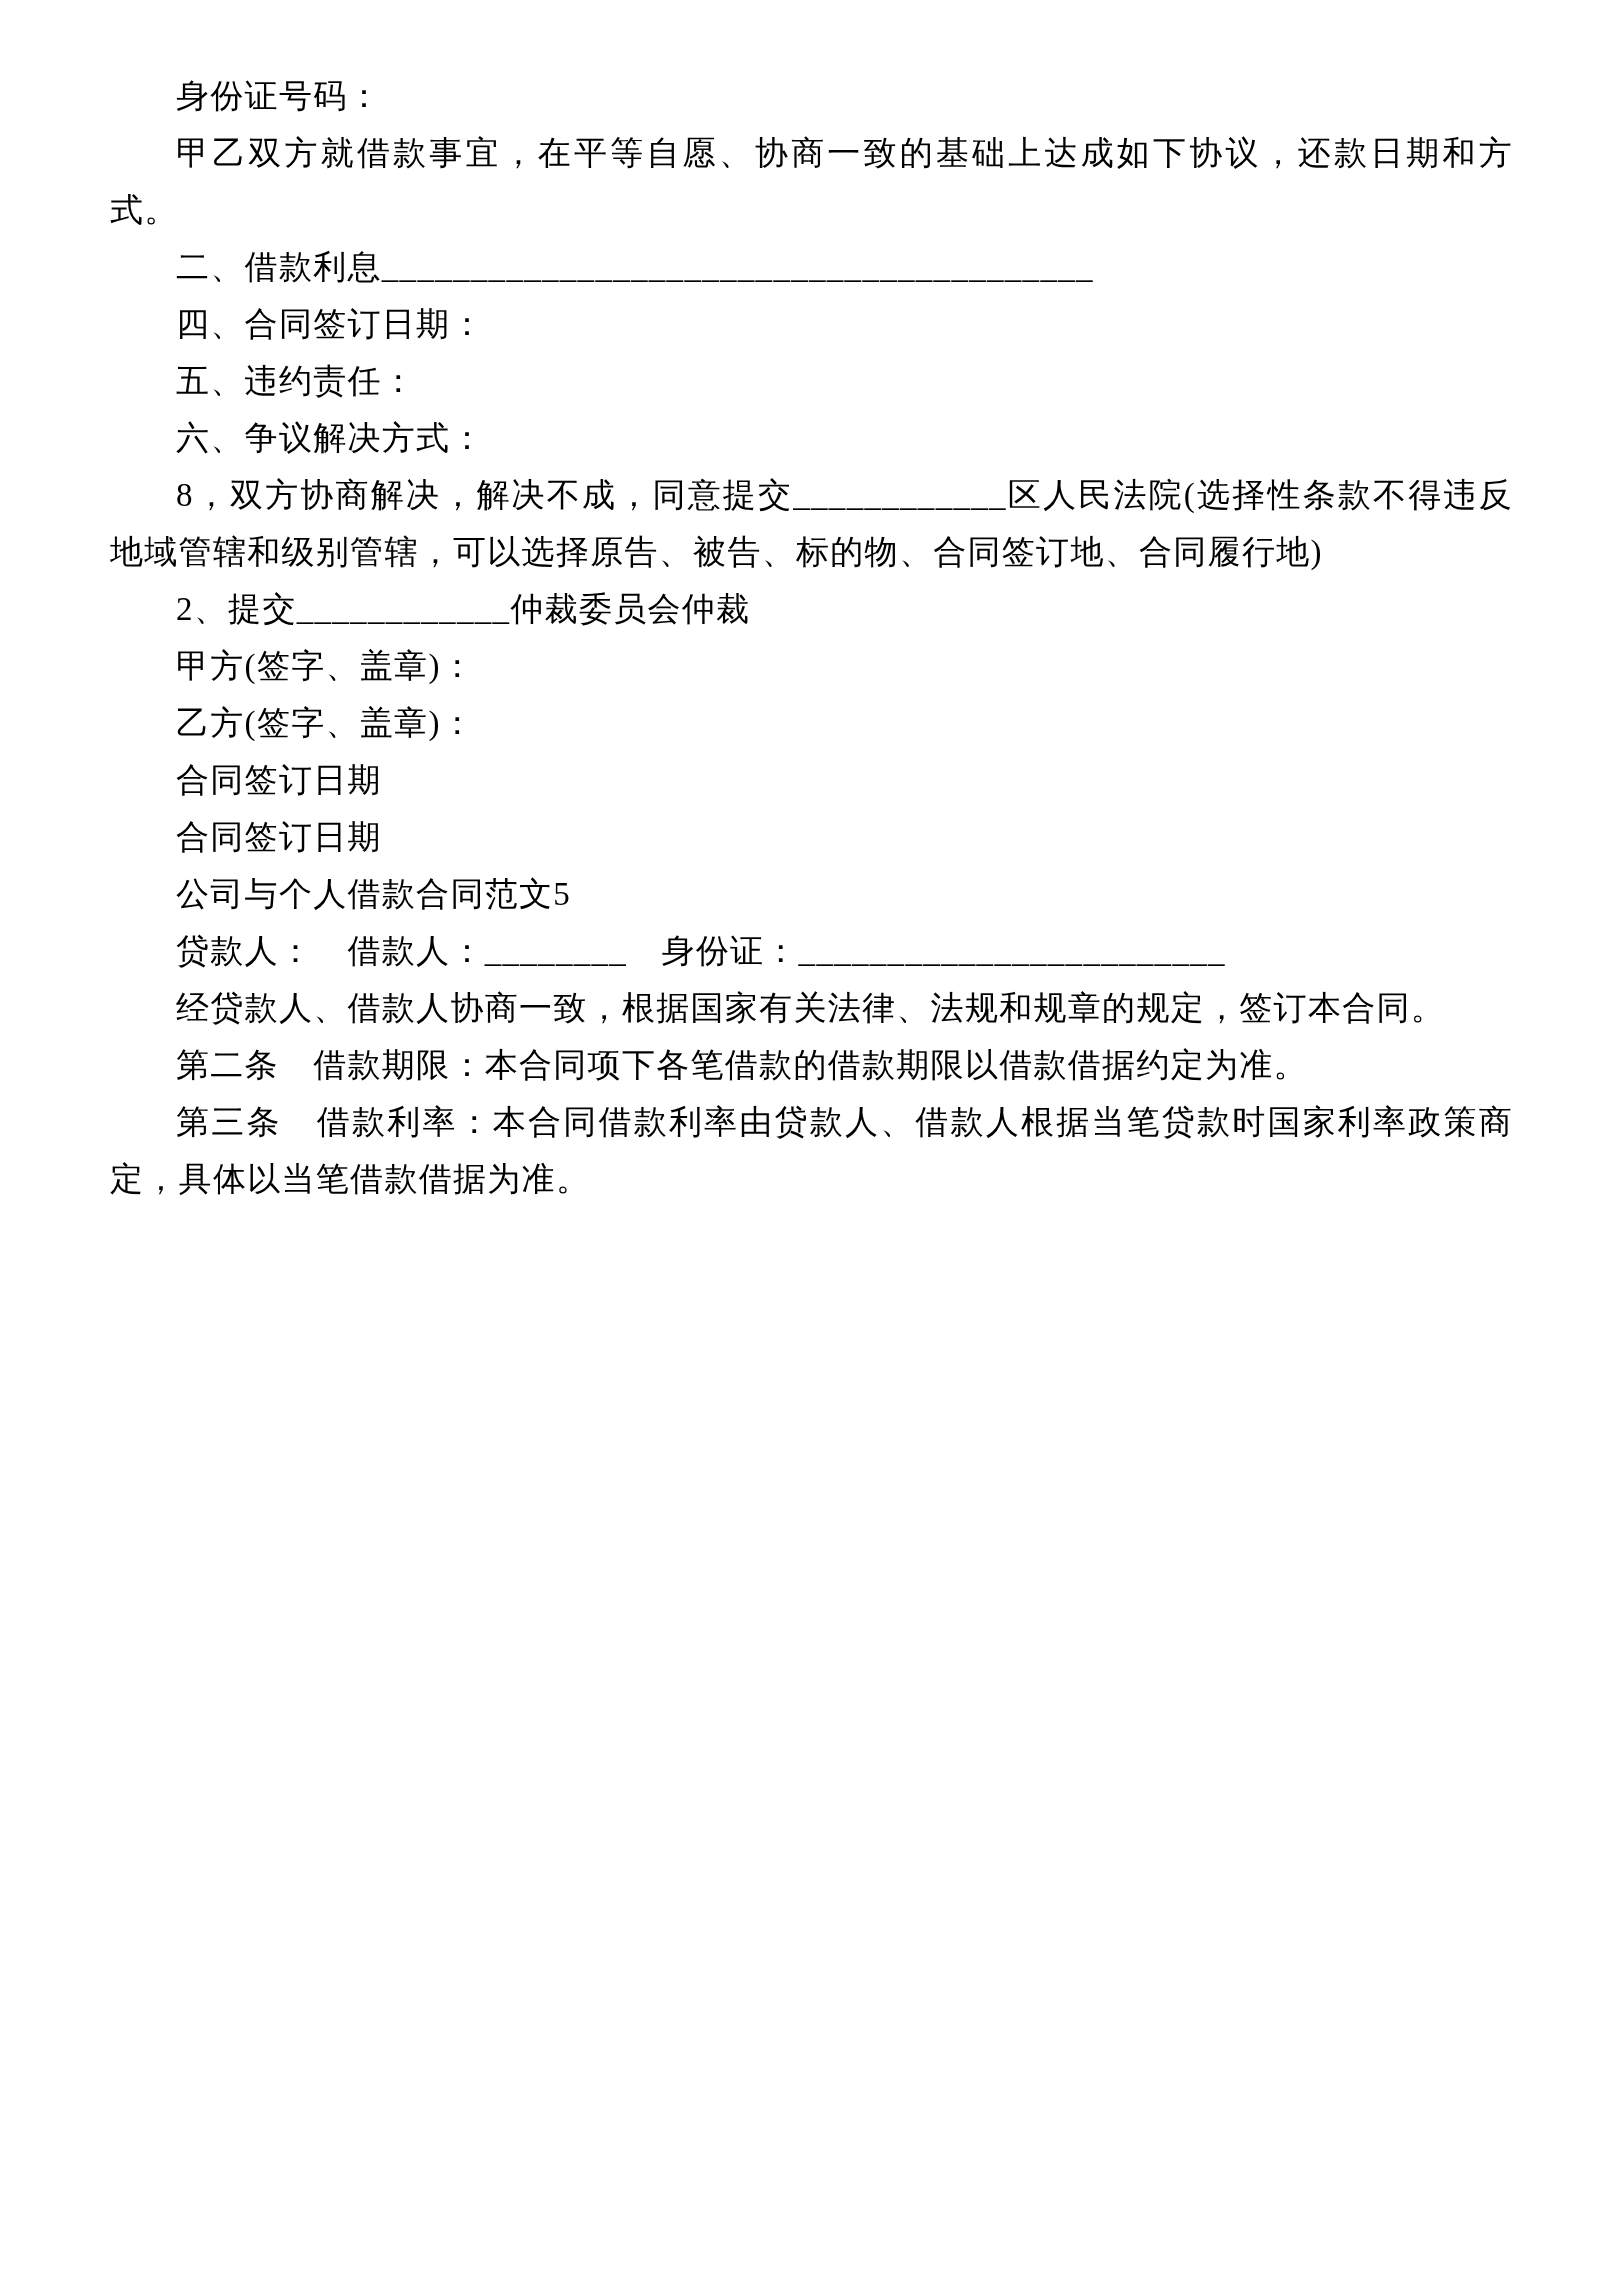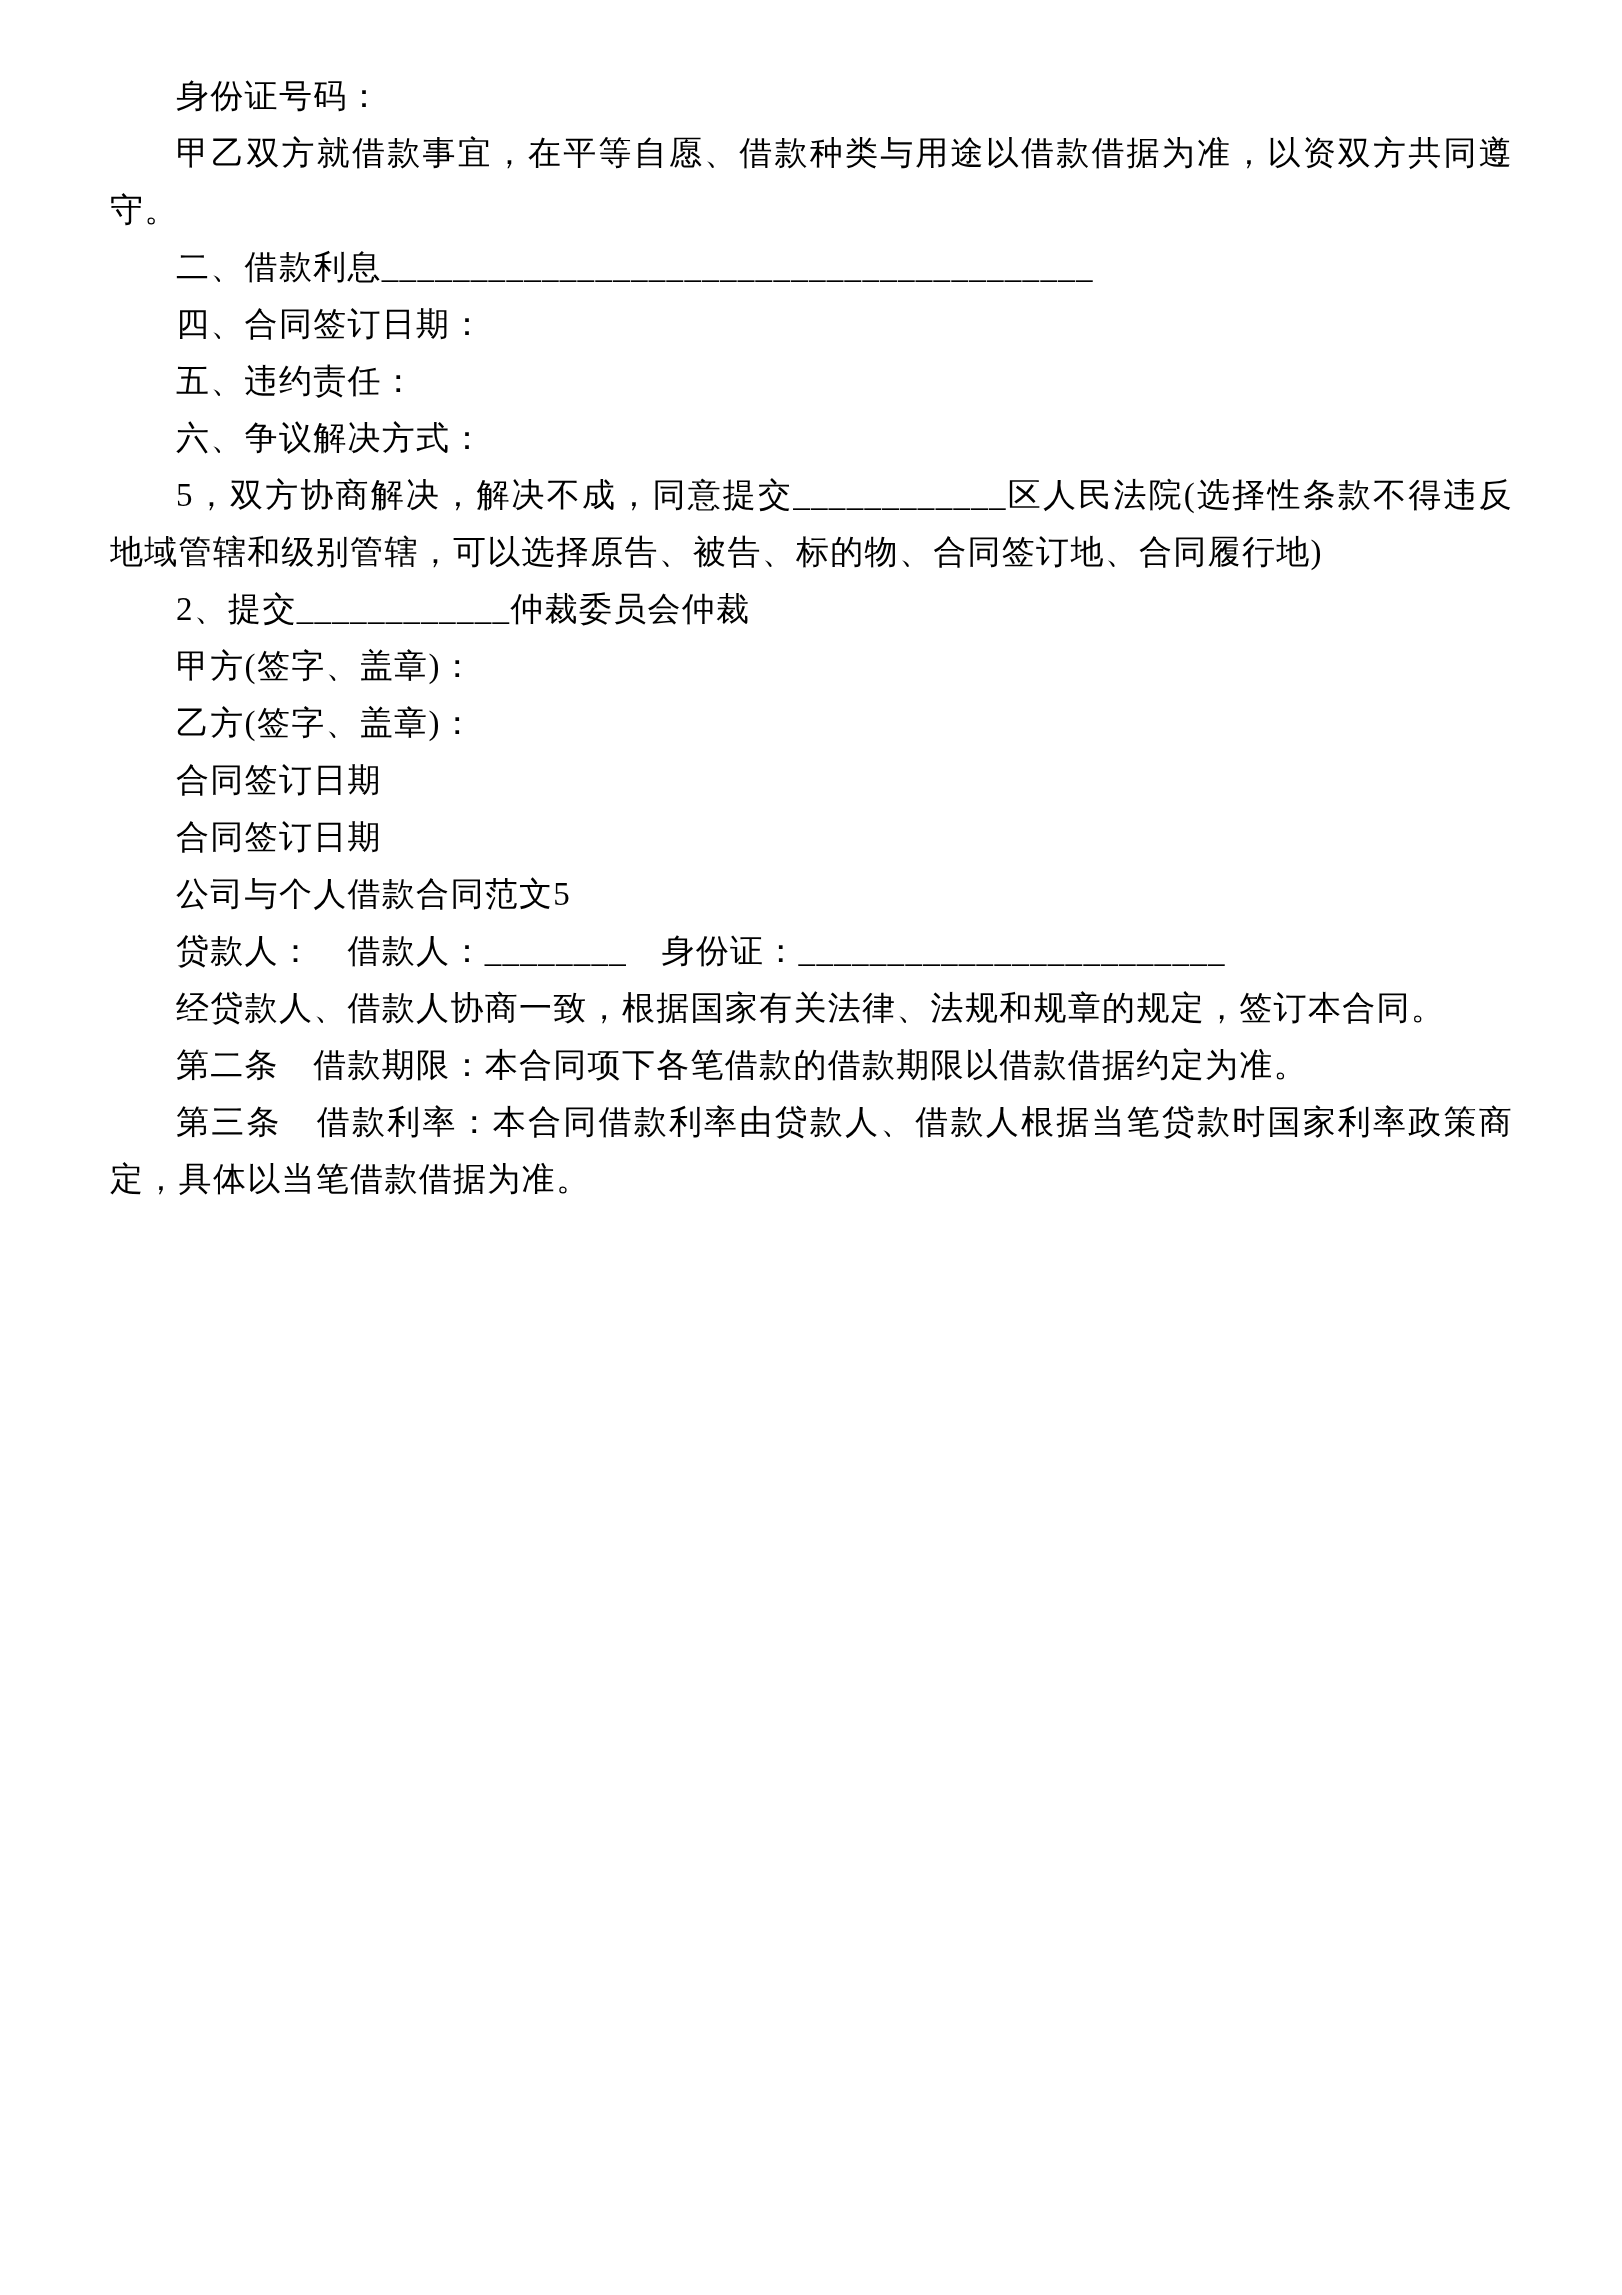--- a/index.html
+++ b/index.html
@@ -23,26 +23,26 @@
     text-align: justify;
     letter-spacing: 1.3px;
     word-break: break-all;
   }
 </style>
 </head>
 <body>
 
 <div class="page">
   <p class="para">身份证号码：</p>
-  <p class="para">甲乙双方就借款事宜，在平等自愿、借款种类与用途以借款借据为准，以资双方共同遵守。</p>
+  <p class="para">甲乙双方就借款事宜，在平等自愿、协商一致的基础上达成如下协议，还款日期和方式。</p>
   <p class="para">二、借款利息________________________________________</p>
   <p class="para">四、合同签订日期：</p>
   <p class="para">五、违约责任：</p>
   <p class="para">六、争议解决方式：</p>
-  <p class="para">5，双方协商解决，解决不成，同意提交____________区人民法院(选择性条款不得违反地域管辖和级别管辖，可以选择原告、被告、标的物、合同签订地、合同履行地)</p>
+  <p class="para">8，双方协商解决，解决不成，同意提交____________区人民法院(选择性条款不得违反地域管辖和级别管辖，可以选择原告、被告、标的物、合同签订地、合同履行地)</p>
   <p class="para">2、提交____________仲裁委员会仲裁</p>
   <p class="para">甲方(签字、盖章)：</p>
   <p class="para">乙方(签字、盖章)：</p>
   <p class="para">合同签订日期</p>
   <p class="para">合同签订日期</p>
   <p class="para">公司与个人借款合同范文5</p>
   <p class="para">贷款人：　借款人：________　身份证：________________________</p>
   <p class="para">经贷款人、借款人协商一致，根据国家有关法律、法规和规章的规定，签订本合同。</p>
   <p class="para">第二条　借款期限：本合同项下各笔借款的借款期限以借款借据约定为准。</p>
   <p class="para">第三条　借款利率：本合同借款利率由贷款人、借款人根据当笔贷款时国家利率政策商定，具体以当笔借款借据为准。</p>

